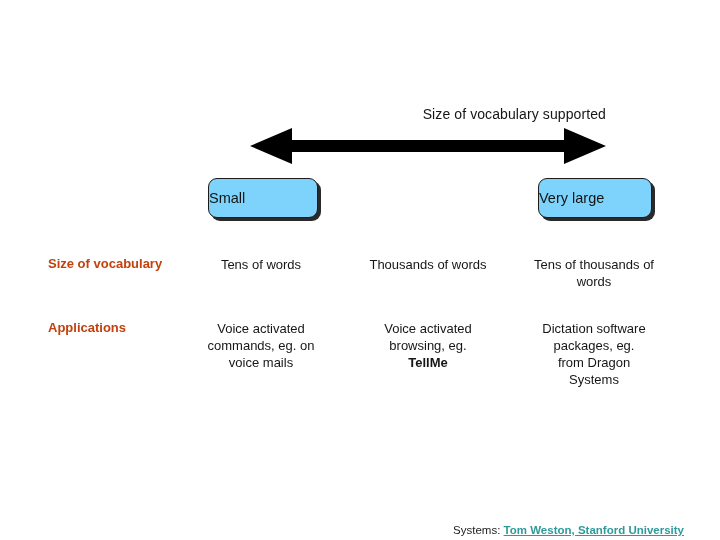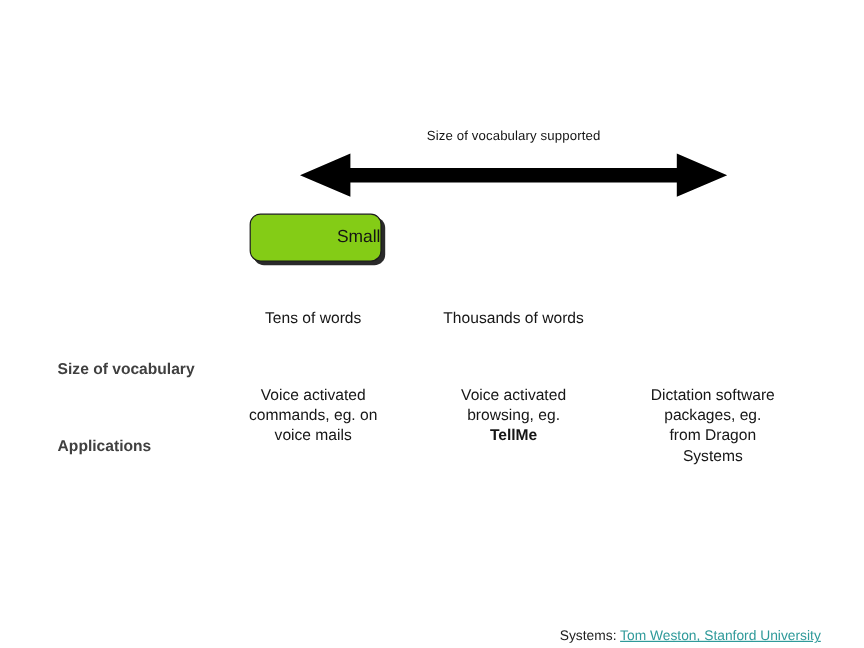--- a/index.html
+++ b/index.html
@@ -29,68 +29,67 @@
     left: 250px;
     top: 106px;
     width: 356px;
     height: 62px;
   }
   .arrow-label {
     position: absolute;
     left: 0;
     top: 0;
     width: 356px;
-    text-align: center;
-    font-size: 11px;
+    text-align: right;
+    font-size: 14px;
     line-height: 16px;
     letter-spacing: 0.1px;
     color: #151515;
     white-space: nowrap;
   }
   .arrow-svg {
     position: absolute;
     left: 0;
     top: 18px;
     width: 356px;
     height: 44px;
     display: block;
   }
 
   
   .box {
     position: absolute;
     height: 38px;
-    background: #84cc16;
+    background: #7dd3fc;
     border: 1.4px solid #1b1b1b;
     border-radius: 9px;
     box-shadow: 3px 3px 0 0 #2a2a2a;
     display: flex;
     align-items: center;
-    justify-content: flex-end;
+    justify-content: flex-start;
   }
   .box-label {
     font-size: 14.5px;
     line-height: 16px;
     color: #141414;
     white-space: nowrap;
   }
   .box-1 { left: 208px; top: 178px; width: 108px; }
   .box-2 { left: 374px; top: 178px; width: 108px; }
   .box-3 { left: 538px; top: 178px; width: 112px; }
 
   
   .row-label {
     position: absolute;
     left: 48px;
     font-weight: bold;
     font-size: 13px;
     line-height: 16px;
-    color: #404040;
+    color: #c2410c;
     white-space: nowrap;
-    margin-top: 44px;
   }
   .row-label-vocab { top: 256px; }
   .row-label-apps  { top: 320px; }
 
   .cell {
     position: absolute;
     text-align: center;
     font-size: 13px;
     line-height: 17px;
     color: #161616;
@@ -111,42 +110,47 @@
     font-size: 11.5px;
     line-height: 14px;
     white-space: nowrap;
     color: #1d1d1d;
   }
   .source-link {
     color: #2f9a9a;
     text-decoration: underline;
     text-decoration-color: #2f9a9a;
     cursor: pointer;
+    font-weight: bold;
   }
 </style>
 </head>
 <body>
 
 <div class="stage">
 
   <div class="arrow-wrap">
     <div class="arrow-label">Size of vocabulary supported</div>
     <svg class="arrow-svg" viewBox="0 0 356 44" preserveAspectRatio="none">
       <polygon points="0,22 42,4 42,16 314,16 314,4 356,22 314,40 314,28 42,28 42,40" fill="#000000"></polygon>
     </svg>
   </div>
 
   <div class="box box-1">
     <span class="box-label">Small</span>
   </div>
+  <div class="box box-3">
+    <span class="box-label">Very large</span>
+  </div>
 
   <div class="row-label row-label-vocab">Size of vocabulary</div>
 
   <div class="cell cell-c1 row-vocab">Tens of words</div>
   <div class="cell cell-c2 row-vocab">Thousands of words</div>
+  <div class="cell cell-c3 row-vocab">Tens of thousands of words</div>
 
   <div class="row-label row-label-apps">Applications</div>
 
   <div class="cell cell-c1 row-apps">Voice activated<br>commands, eg. on<br>voice mails</div>
   <div class="cell cell-c2 row-apps">Voice activated<br>browsing, eg.<br><b>TellMe</b></div>
   <div class="cell cell-c3 row-apps">Dictation software<br>packages, eg.<br>from Dragon<br>Systems</div>
 
   <div class="source">
     <span>Systems:</span>
     <span class="source-link">Tom Weston, Stanford University</span>

